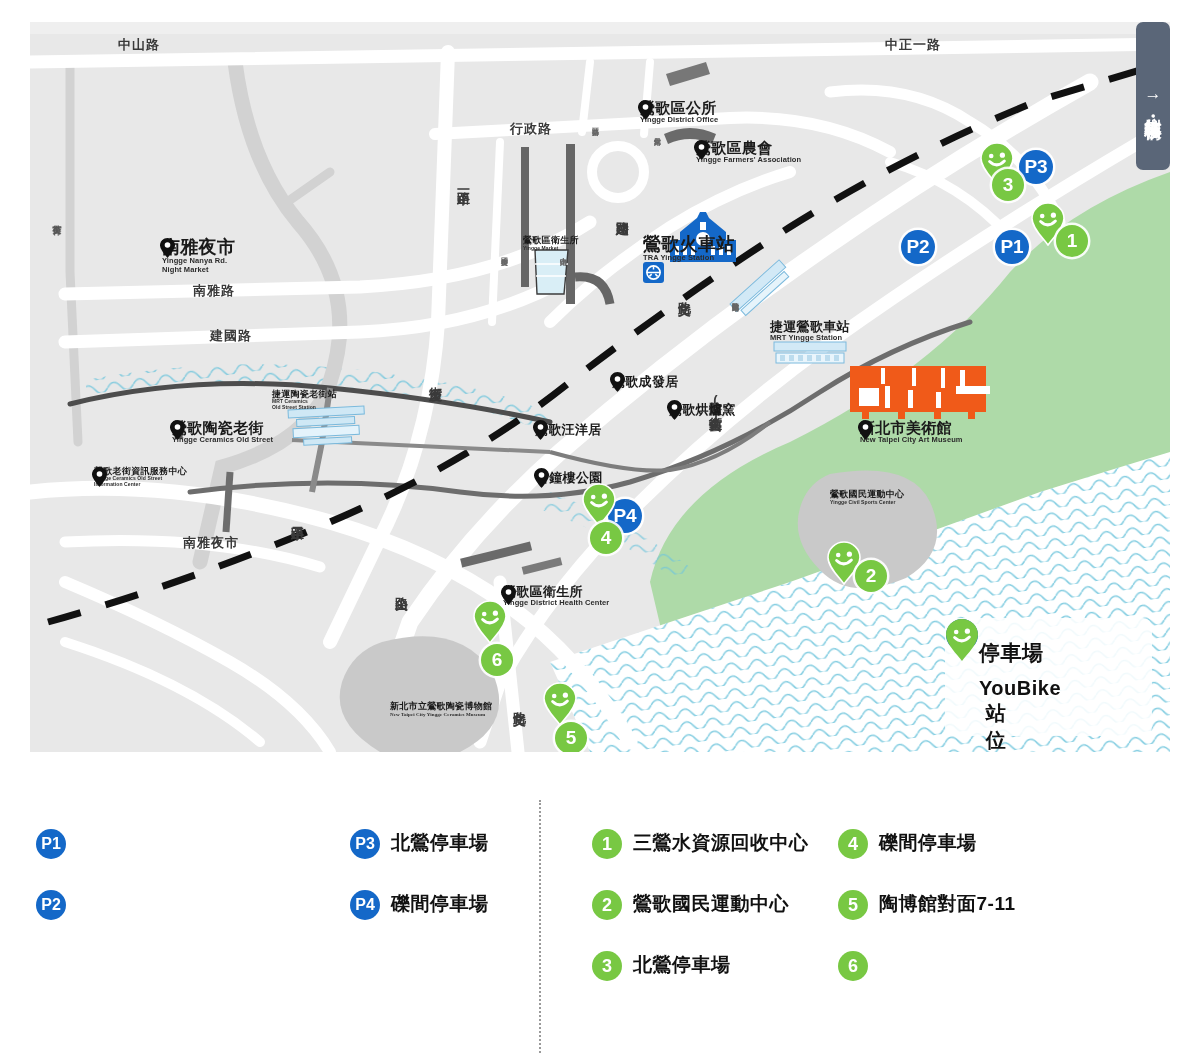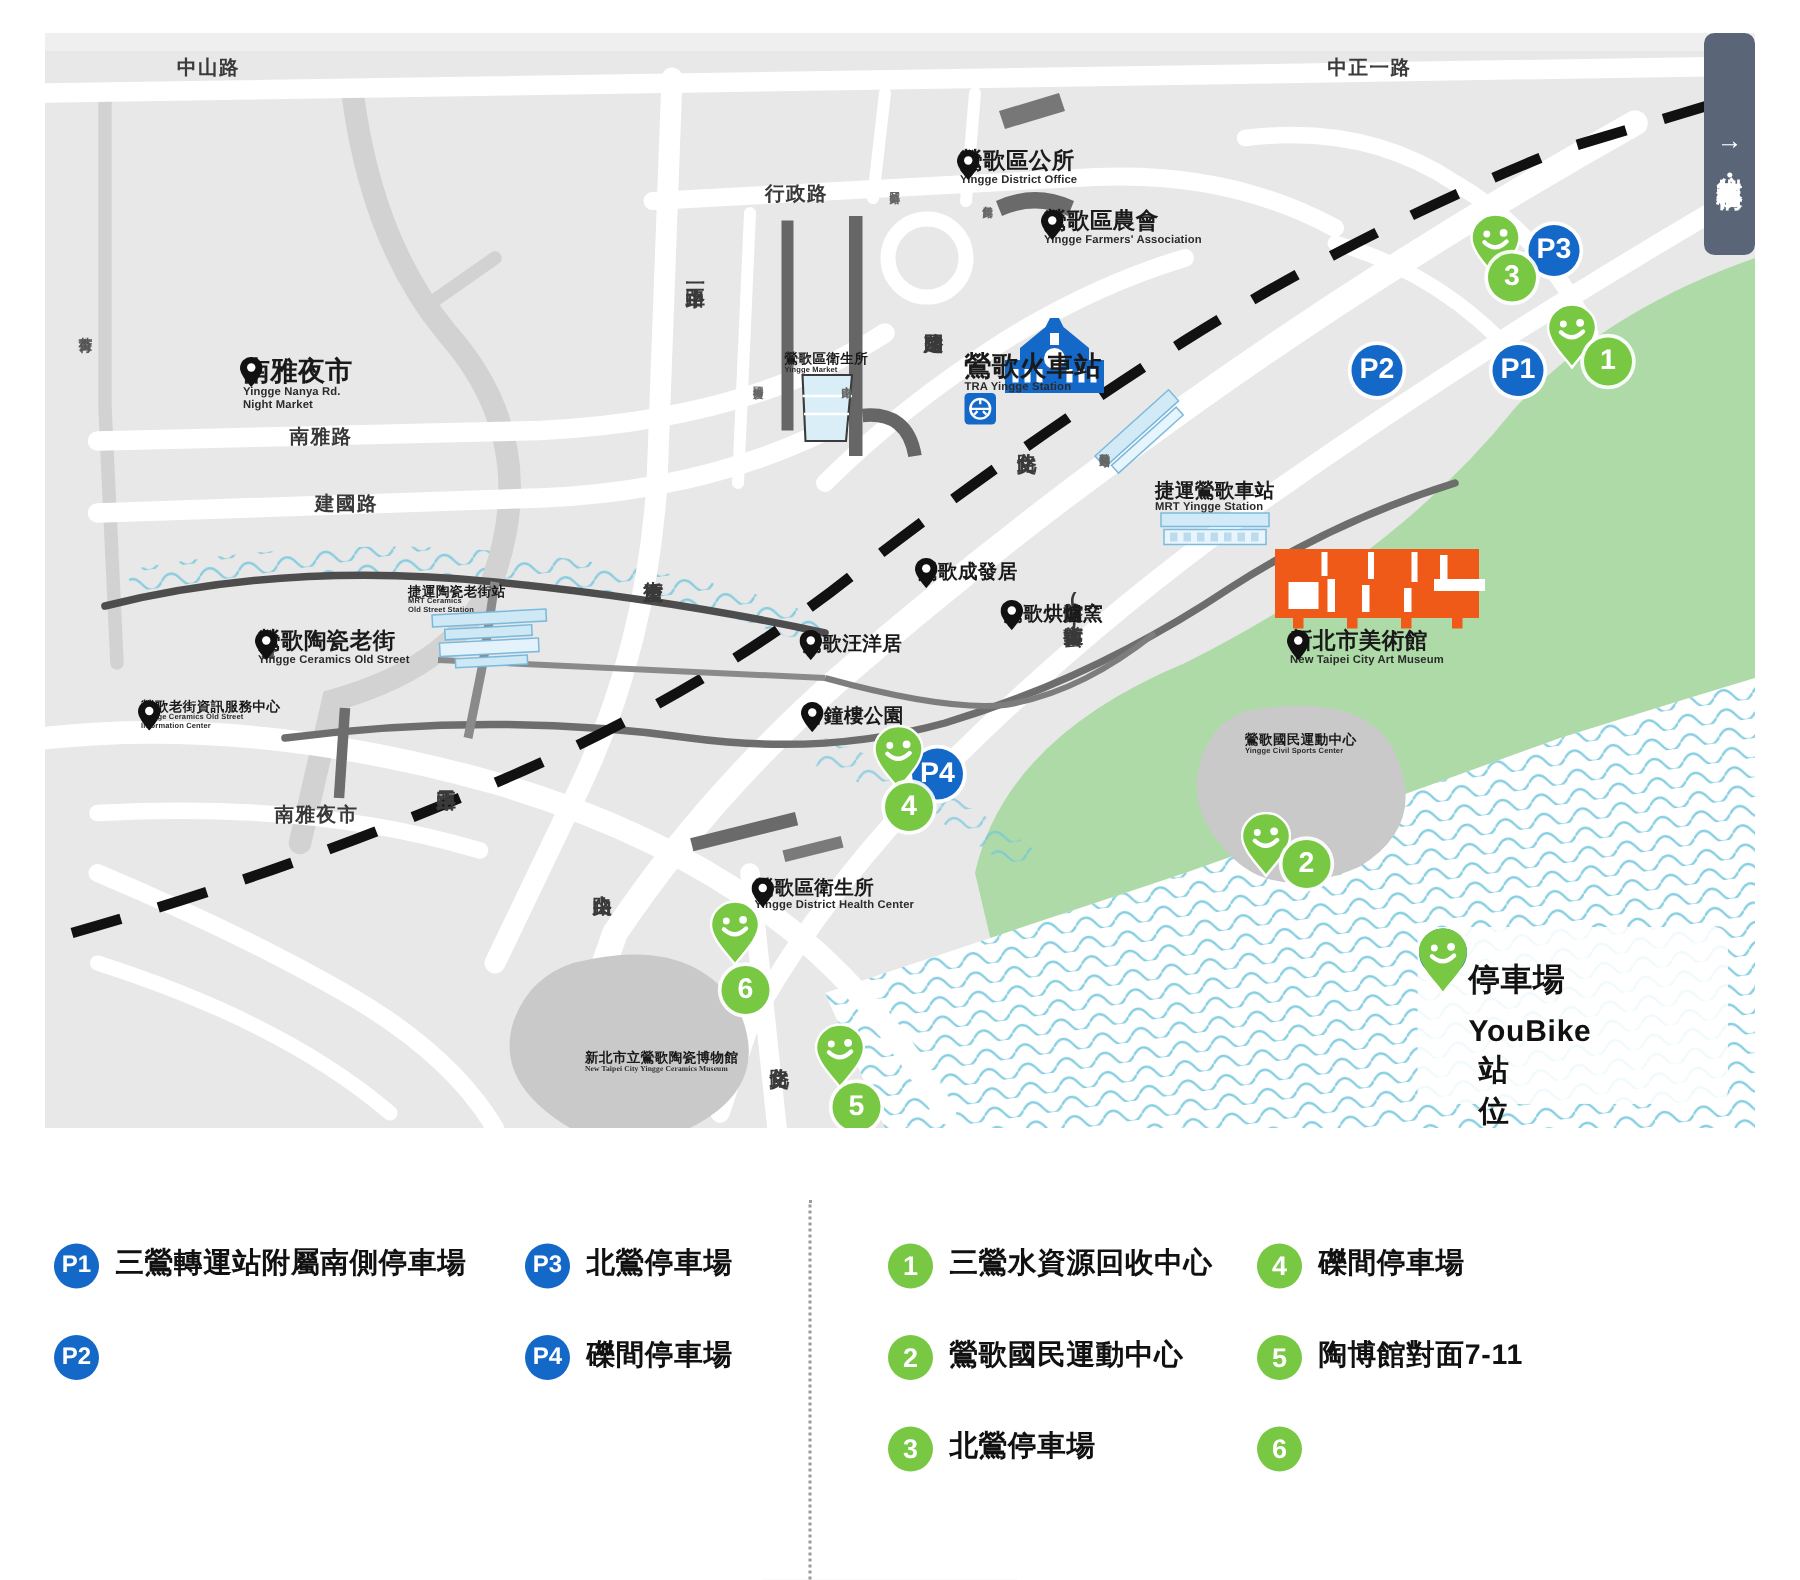--- a/index.html
+++ b/index.html
@@ -401,21 +401,20 @@
     </div>
   </div>
 </div>
 
 <div id="legend">
   <div id="divider"></div>
 
   <div class="lgcol" id="lg-p-a" style="left:36px;top:28px;width:300px;">
       <div class="lgitem">
         <span class="ic p">P1</span>
-        <span class="tx">三鶯轉運站附屬南側停車場</span>
       </div>
       <div class="lgitem">
         <span class="ic p">P2</span>
       </div>
     </div>
   <div class="lgcol" id="lg-p-b" style="left:350px;top:28px;width:180px;">
       <div class="lgitem">
         <span class="ic p">P3</span>
         <span class="tx">北鶯停車場</span>
       </div>

